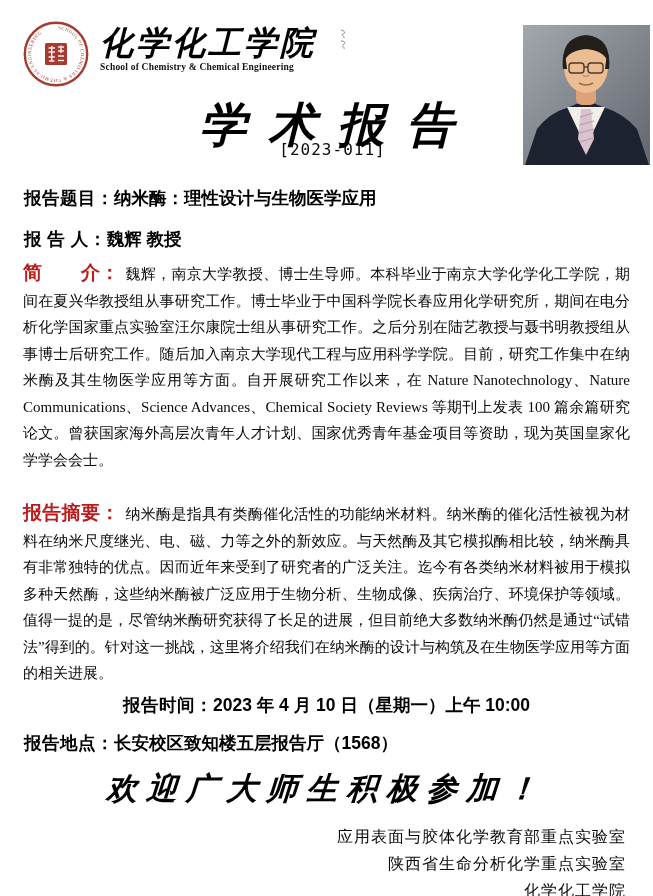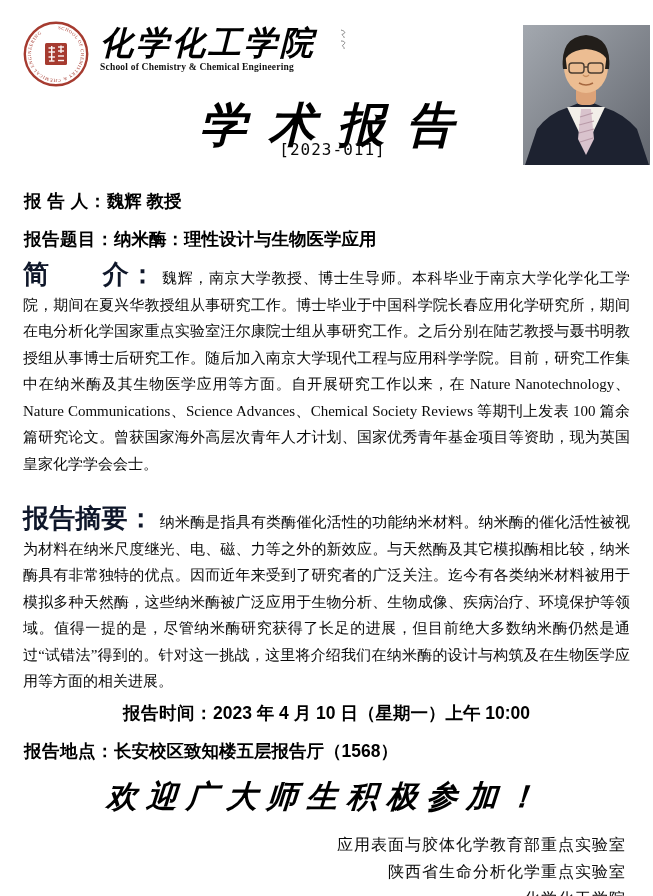--- a/index.html
+++ b/index.html
@@ -69,22 +69,22 @@
     font-size: 16px; line-height: 20px; color: #2a2a2a; letter-spacing: 1px;
   }
   .para {
     padding: 0 23px;
     font-family: "Liberation Serif", serif;
     font-size: 15px; line-height: 26.5px;
     text-align: justify; color: #0a0a0a;
   }
   .para .plabel {
     font-family: "Liberation Sans", sans-serif;
-    font-weight: 700; font-size: 26px; line-height: 1;
-    padding-right: 6px; color: #0f172a;
+    font-weight: 700; font-size: 19px; line-height: 1;
+    padding-right: 6px; color: #b91c1c;
   }
   .bio      { margin-top: 10px; }
   .abstract { margin-top: 28px; }
   .time  { margin-top: 6px; text-align: center; }
   .venue { margin-top: 14px; }
   .welcome {
     margin-top: 12px;
     text-align: center;
     font-family: "Liberation Serif", serif;
     font-weight: 900; font-style: italic;
@@ -174,26 +174,26 @@
           <path d="M56,58 Q63,62 70,58" fill="none" stroke="#a5673f" stroke-width="1.5"></path>
           <path d="M60,50 Q63,53 66,50" fill="none" stroke="#c98e5f" stroke-width="1.2"></path>
         </g>
       </svg>
     </div>
 
     <div class="title">学术报告</div>
     <div class="issue">[2023-011]</div>
   </div>
 
+  <p class="field topic">
+    <span class="label">报告题目：</span><span class="value">纳米酶：理性设计与生物医学应用</span>
+  </p>
+
   <p class="field speaker">
     <span class="label">报 告 人：</span><span class="value">魏辉 教授</span>
-  </p>
-
-  <p class="field topic">
-    <span class="label">报告题目：</span><span class="value">纳米酶：理性设计与生物医学应用</span>
   </p>
 
 
   <p class="para bio">
     <span class="plabel">简　　介：</span><span>魏辉，南京大学教授、博士生导师。本科毕业于南京大学化学化工学院，期间在夏兴华教授组从事研究工作。博士毕业于中国科学院长春应用化学研究所，期间在电分析化学国家重点实验室汪尔康院士组从事研究工作。之后分别在陆艺教授与聂书明教授组从事博士后研究工作。随后加入南京大学现代工程与应用科学学院。目前，研究工作集中在纳米酶及其生物医学应用等方面。自开展研究工作以来，在 Nature Nanotechnology、Nature Communications、Science Advances、Chemical Society Reviews 等期刊上发表 100 篇余篇研究论文。曾获国家海外高层次青年人才计划、国家优秀青年基金项目等资助，现为英国皇家化学学会会士。</span>
   </p>
 
   <p class="para abstract">
     <span class="plabel">报告摘要：</span><span>纳米酶是指具有类酶催化活性的功能纳米材料。纳米酶的催化活性被视为材料在纳米尺度继光、电、磁、力等之外的新效应。与天然酶及其它模拟酶相比较，纳米酶具有非常独特的优点。因而近年来受到了研究者的广泛关注。迄今有各类纳米材料被用于模拟多种天然酶，这些纳米酶被广泛应用于生物分析、生物成像、疾病治疗、环境保护等领域。值得一提的是，尽管纳米酶研究获得了长足的进展，但目前绝大多数纳米酶仍然是通过“试错法”得到的。针对这一挑战，这里将介绍我们在纳米酶的设计与构筑及在生物医学应用等方面的相关进展。</span>
   </p>

